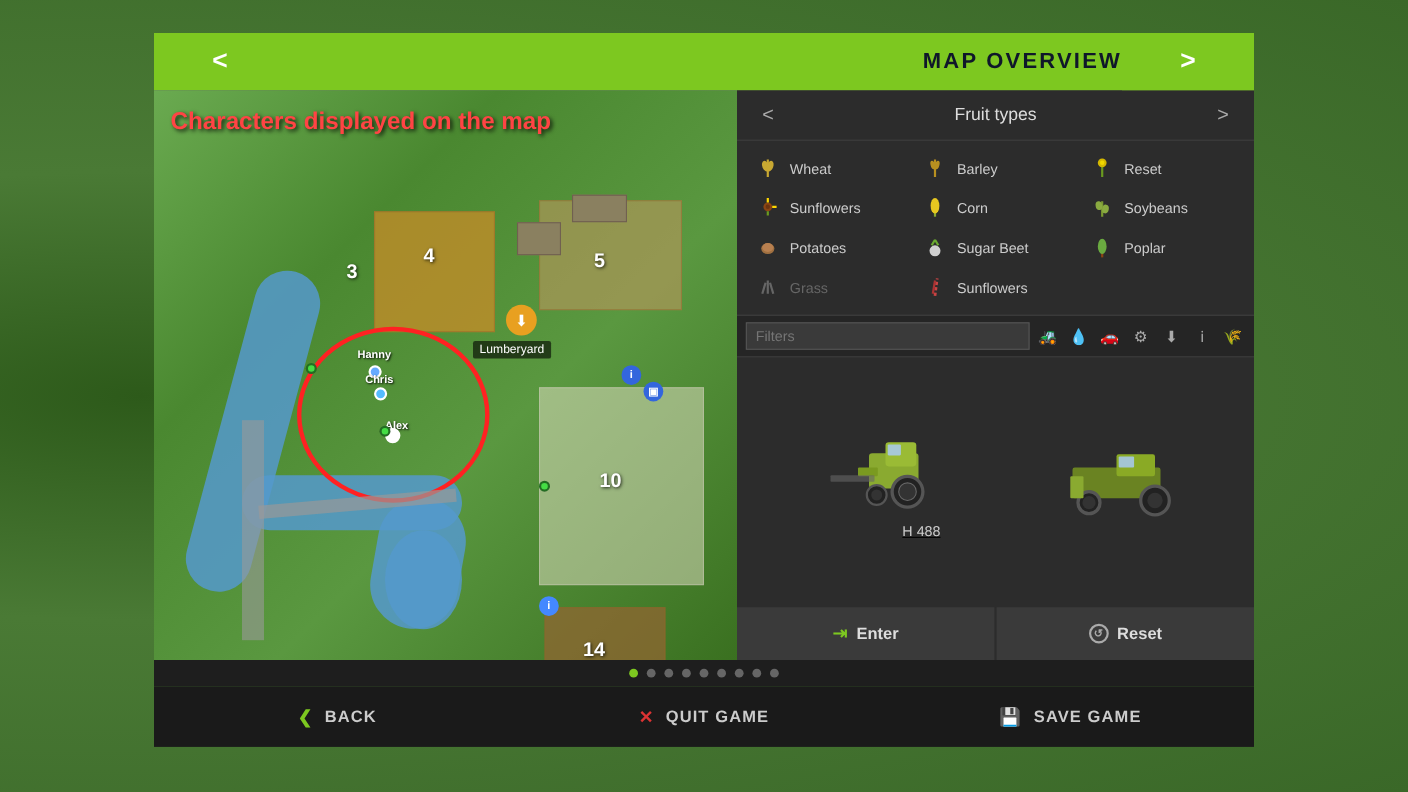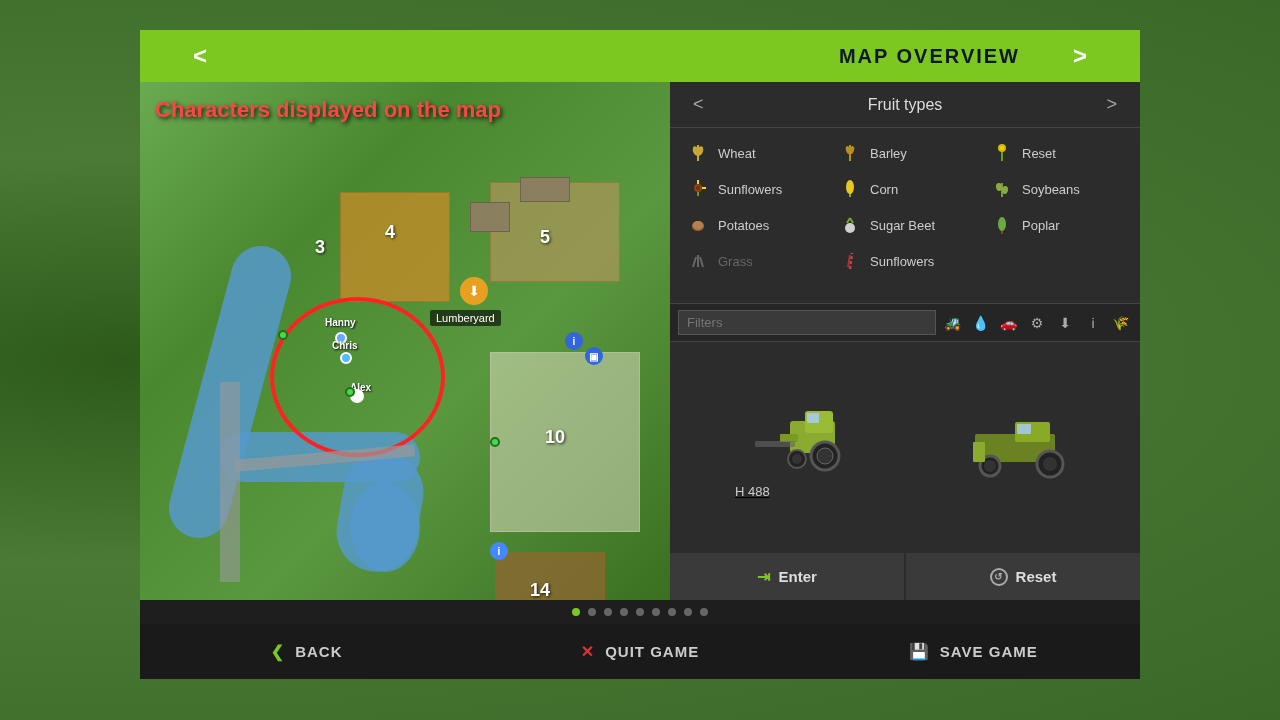--- a/index.html
+++ b/index.html
@@ -242,21 +242,20 @@
 
     
     .filters-bar {
       display: flex;
       align-items: center;
       padding: 6px 8px;
       background: #252525;
       gap: 6px;
       border-top: 1px solid #444;
       border-bottom: 1px solid #444;
-      margin-top: 17px;
     }
 
     .filters-input {
       flex: 1;
       background: #3a3a3a;
       border: 1px solid #555;
       color: #ccc;
       padding: 4px 8px;
       font-size: 13px;
     }
@@ -278,21 +277,21 @@
       display: flex;
       align-items: center;
       justify-content: space-around;
       padding: 15px;
       background: #2c2c2c;
     }
 
     .vehicle-item {
       display: flex;
       flex-direction: column;
-      align-items: flex-start;
+      align-items: flex-end;
       gap: 8px;
       text-decoration: underline;
     }
 
     .vehicle-img {
       width: 120px;
       height: 80px;
       position: relative;
     }
 

